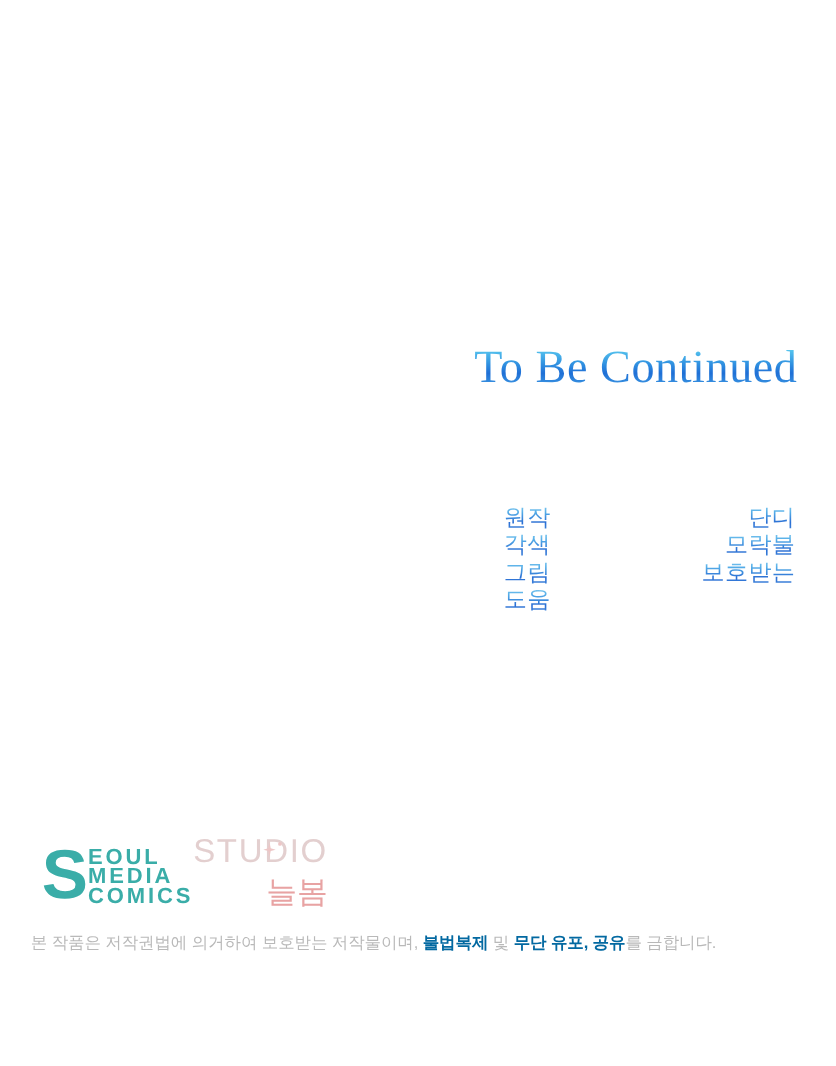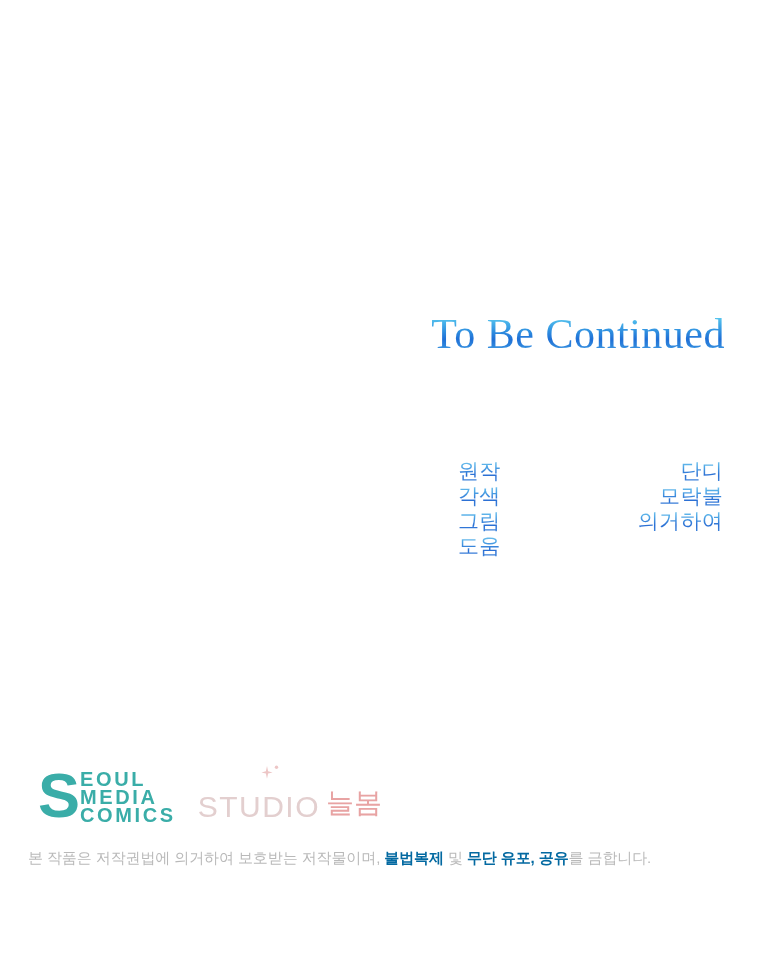--- a/index.html
+++ b/index.html
@@ -116,24 +116,24 @@
     font-weight: 700;
     color: #3aada8;
     letter-spacing: 2.6px;
     line-height: 18px;
   }
 
   
   #studio-logo {
     display: flex;
     align-items: flex-end;
-    margin-left: 22px;
     height: 64px;
     padding-bottom: 8px;
     position: relative;
+    flex-direction: column;
   }
   #studio-word {
     font-family: "Liberation Sans", "DejaVu Sans", sans-serif;
     font-size: 30px;
     font-weight: 300;
     color: #e3cfcf;
     letter-spacing: 1.5px;
     line-height: 32px;
   }
   #studio-sparkle {
@@ -185,21 +185,21 @@
     <span class="credit-value">단디</span>
   </div>
 
   <div class="credit-row">
     <span class="credit-label">각색</span>
     <span class="credit-value">모락불</span>
   </div>
 
   <div class="credit-row">
     <span class="credit-label">그림</span>
-    <span class="credit-value">의거하여</span>
+    <span class="credit-value">보호받는</span>
   </div>
 
   <div class="credit-row">
     <span class="credit-label">도움</span>
   </div>
 
 </div>
 
 <div id="logo-bar">
 

